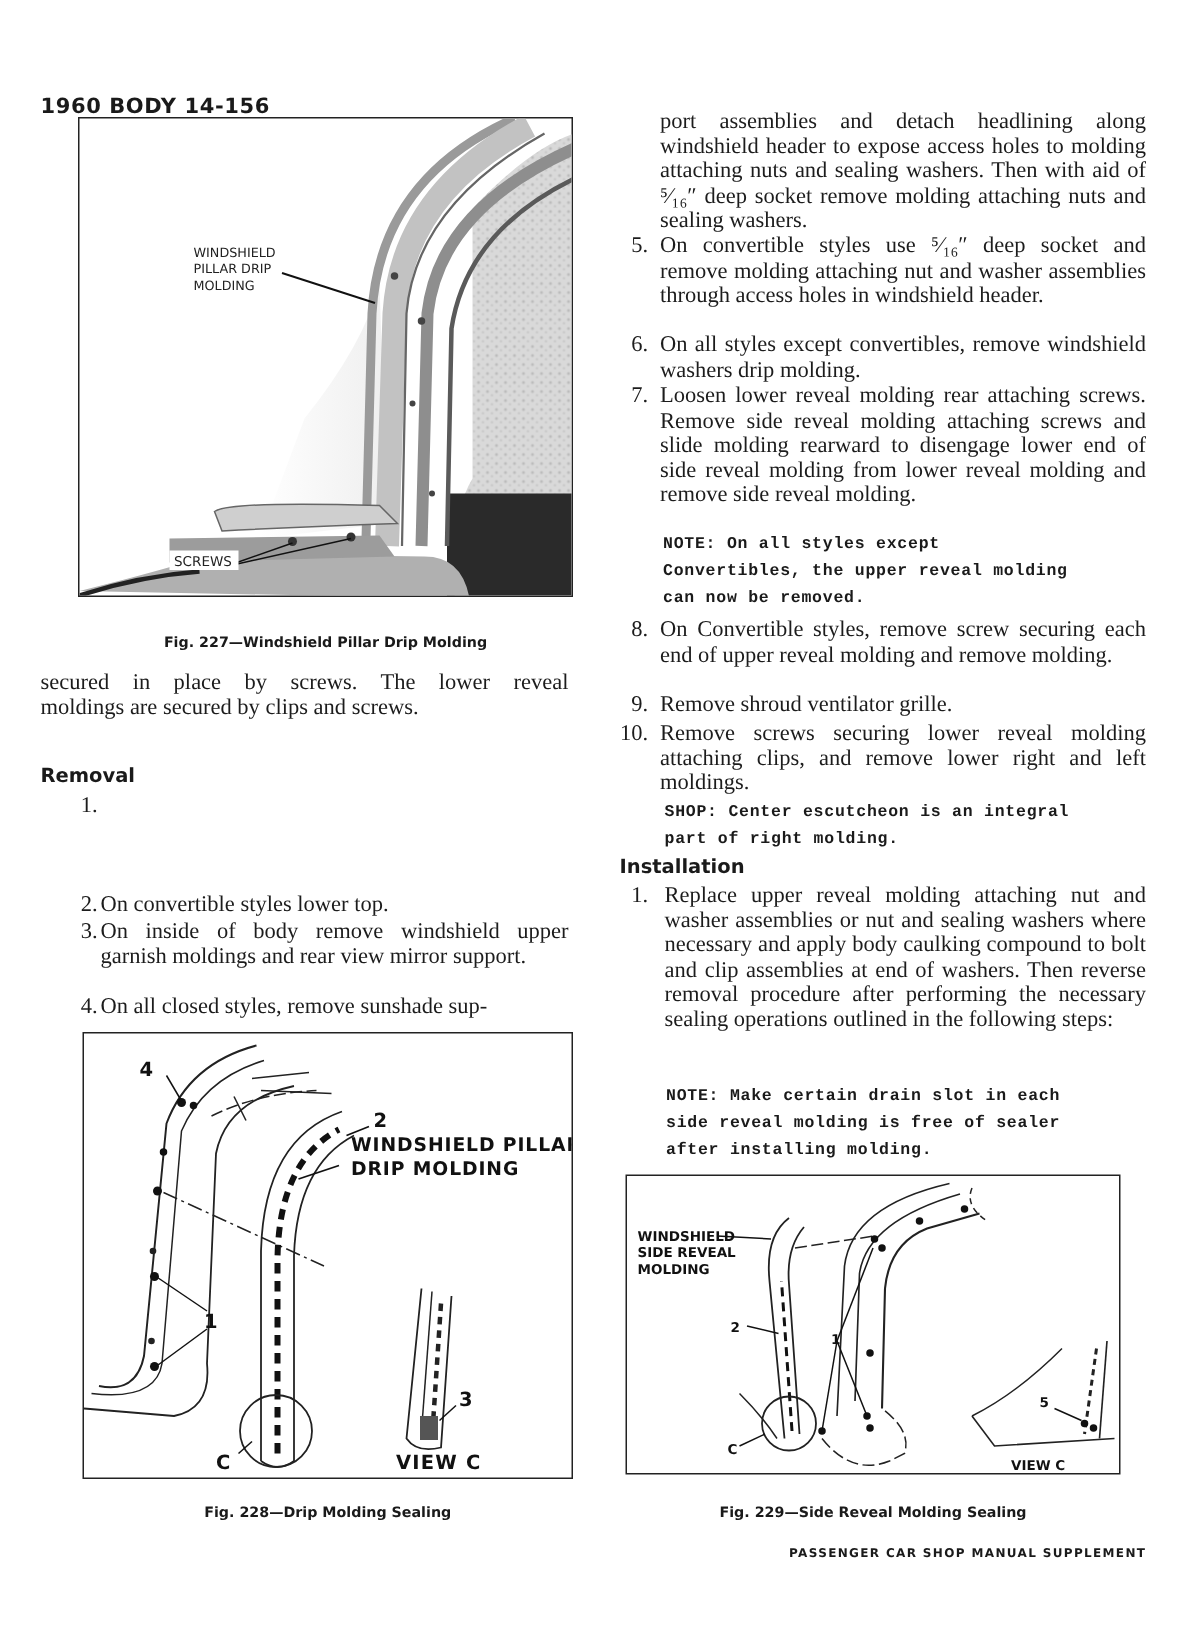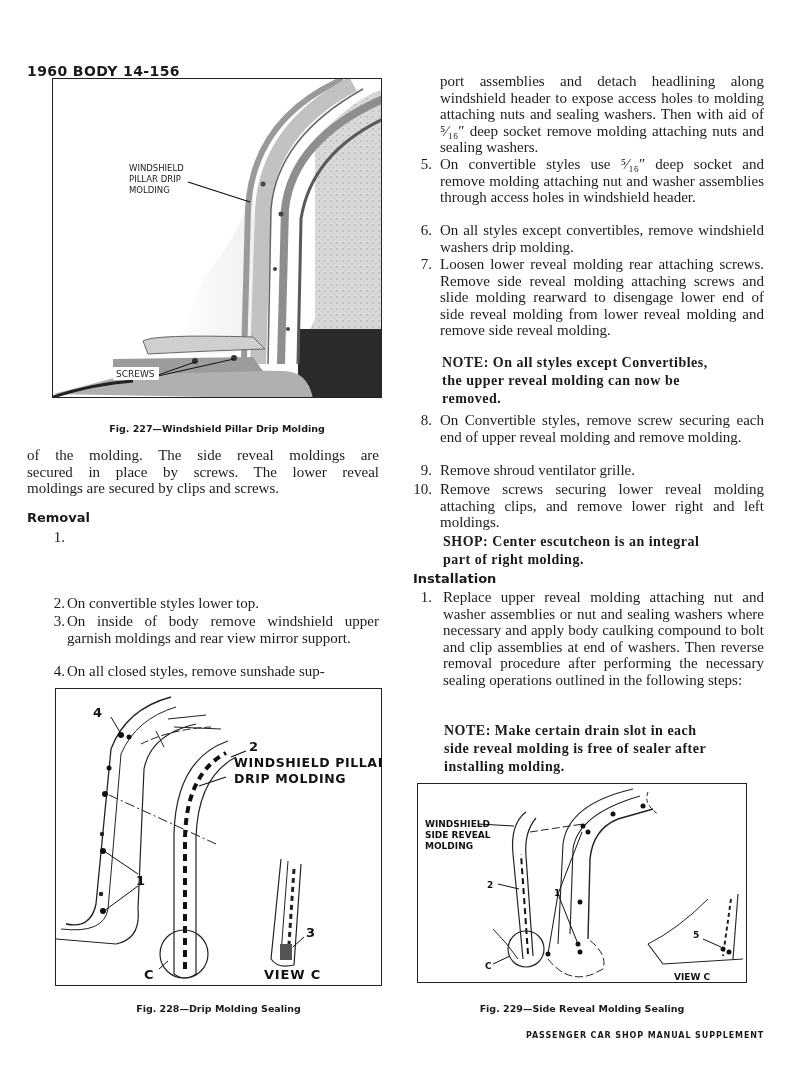--- a/index.html
+++ b/index.html
@@ -4,21 +4,21 @@
 <style>
   * { margin:0; padding:0; box-sizing:border-box; }
   html, body { width:790px; height:1085px; background:#fff; overflow:hidden; }
   body { position:relative; color:#1a1a1a; font-family:"DejaVu Serif","Liberation Serif",serif; }
   .abs { position:absolute; }
   .header { left:27px; top:26px; font-family:"DejaVu Sans","Liberation Sans",sans-serif; font-weight:bold; font-size:14px; letter-spacing:0.4px;margin-top:37px; }
   .body-text { font-family:"Liberation Serif","DejaVu Serif",serif; font-size:15px; line-height:16.6px; color:#1c1c1c; }
   .step { position:absolute; }
   .step .num { position:absolute; left:0; width:20px; text-align:right; }
   .step .txt { position:absolute; text-align:justify; }
-  .note { font-family:Liberation Serif, serif; font-weight:bold; font-size:14px; line-height:18px; letter-spacing:0.5px; color:#1a1a1a; }
+  .note { font-family:Liberation Mono, monospace; font-weight:bold; font-size:11px; line-height:18px; letter-spacing:0.5px; color:#1a1a1a; }
   .heading { font-family:"DejaVu Sans","Liberation Sans",sans-serif; font-weight:bold; font-size:13px; color:#1a1a1a; }
   .caption { font-family:"DejaVu Sans","Liberation Sans",sans-serif; font-weight:bold; font-size:9.5px; color:#1a1a1a; text-align:center; }
   .fig-box { position:absolute; border:1.5px solid #222; background:#fff; overflow:hidden; }
   .footer { font-family:"DejaVu Sans","Liberation Sans",sans-serif; font-weight:bold; font-size:8px; letter-spacing:0.9px; }
   svg text { font-family:"DejaVu Sans","Liberation Sans",sans-serif; }
 </style>
 </head>
 <body>
 
 <div class="abs header">1960 BODY 14-156</div>
@@ -67,21 +67,20 @@
     <text x="76" y="92" font-size="8.5" fill="#222">WINDSHIELD</text>
     <text x="76" y="103" font-size="8.5" fill="#222">PILLAR DRIP</text>
     <text x="76" y="114" font-size="8.5" fill="#222">MOLDING</text>
     <rect x="60" y="288" width="46" height="13" fill="#fff"></rect>
     <text x="63" y="298" font-size="9" fill="#222">SCREWS</text>
   </svg>
 </div>
 <div class="abs caption" style="left:52px; top:423px; width:330px;">Fig. 227—Windshield Pillar Drip Molding</div>
 
 <div class="abs body-text" style="left:27px; top:447px; width:352px;">
-  <div style="text-align:justify; text-align-last:justify;">of the molding. The side reveal moldings are</div>
   <div style="text-align:justify; text-align-last:justify;">secured in place by screws. The lower reveal</div>
   <div>moldings are secured by clips and screws.</div>
 </div>
 <div class="abs heading" style="left:27px; top:510px;">Removal</div>
 
 <div class="body-text">
   <div class="step" style="left:45px; top:529px; width:335px; height:66px;">
     <span class="num">1.</span>
   </div>
   <div class="step" style="left:45px; top:595px; width:335px;">

